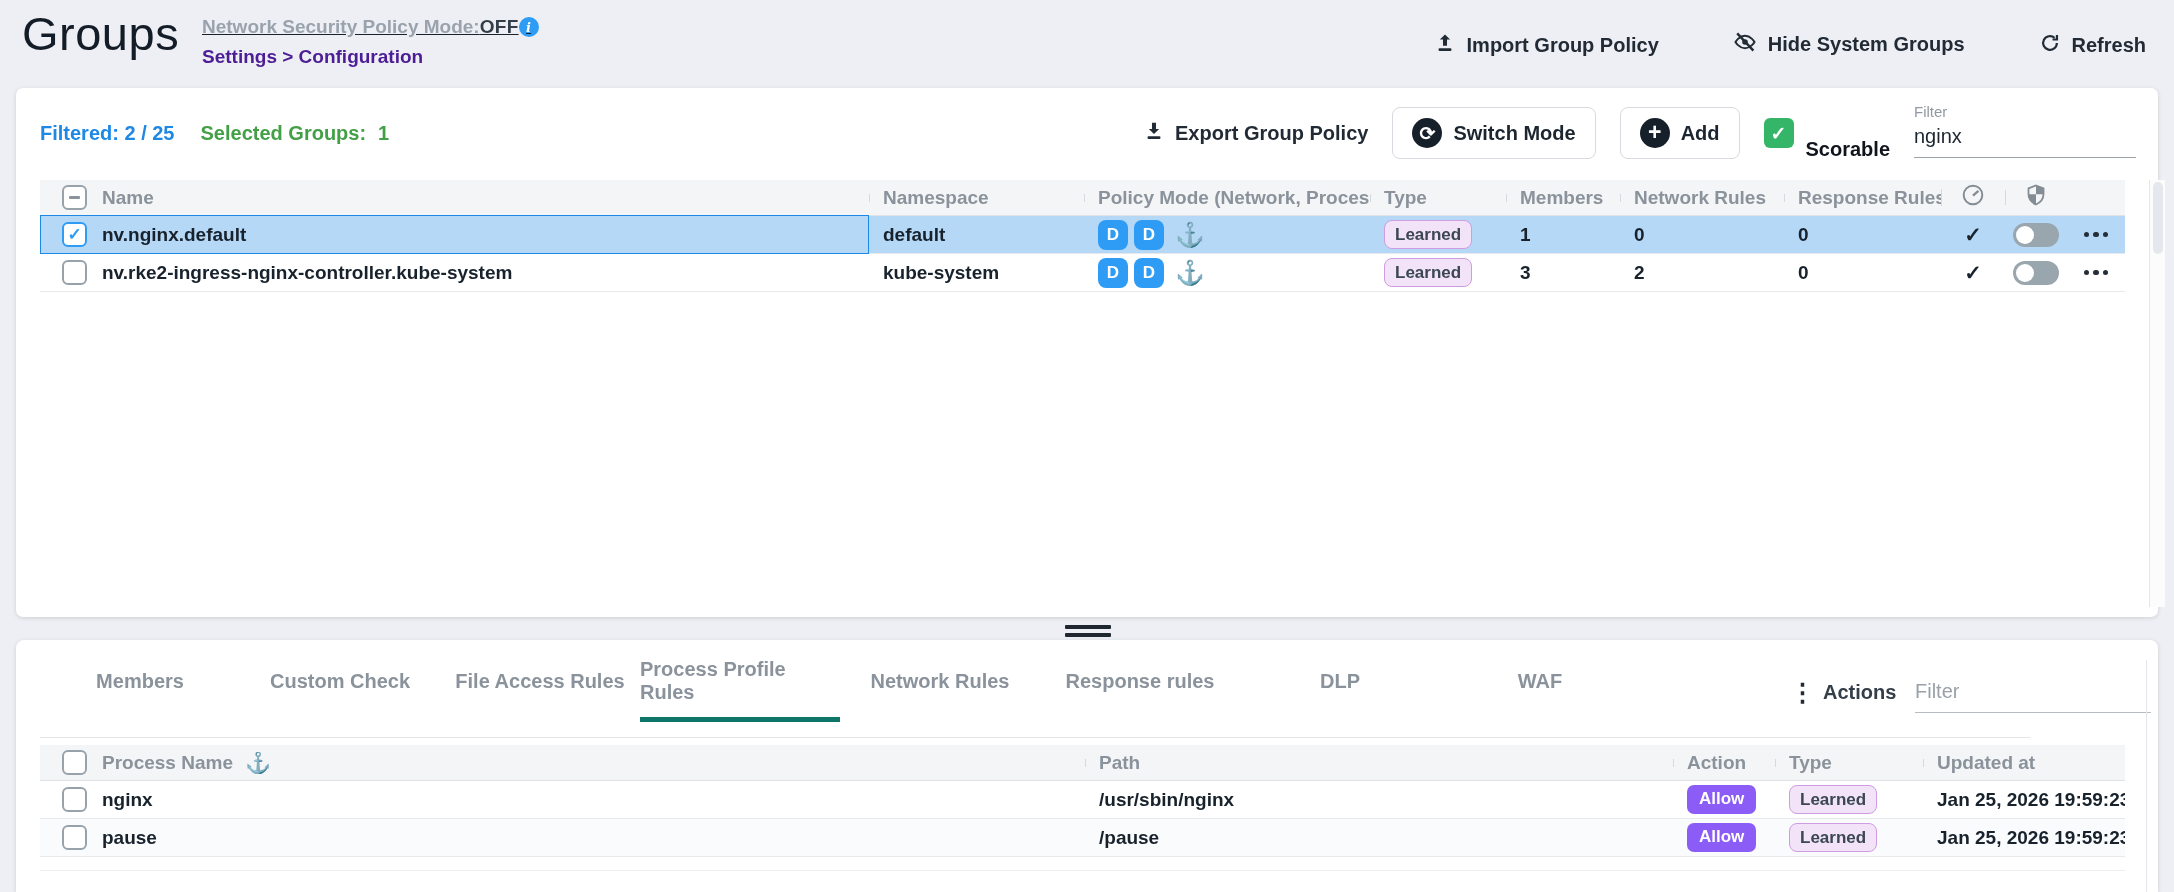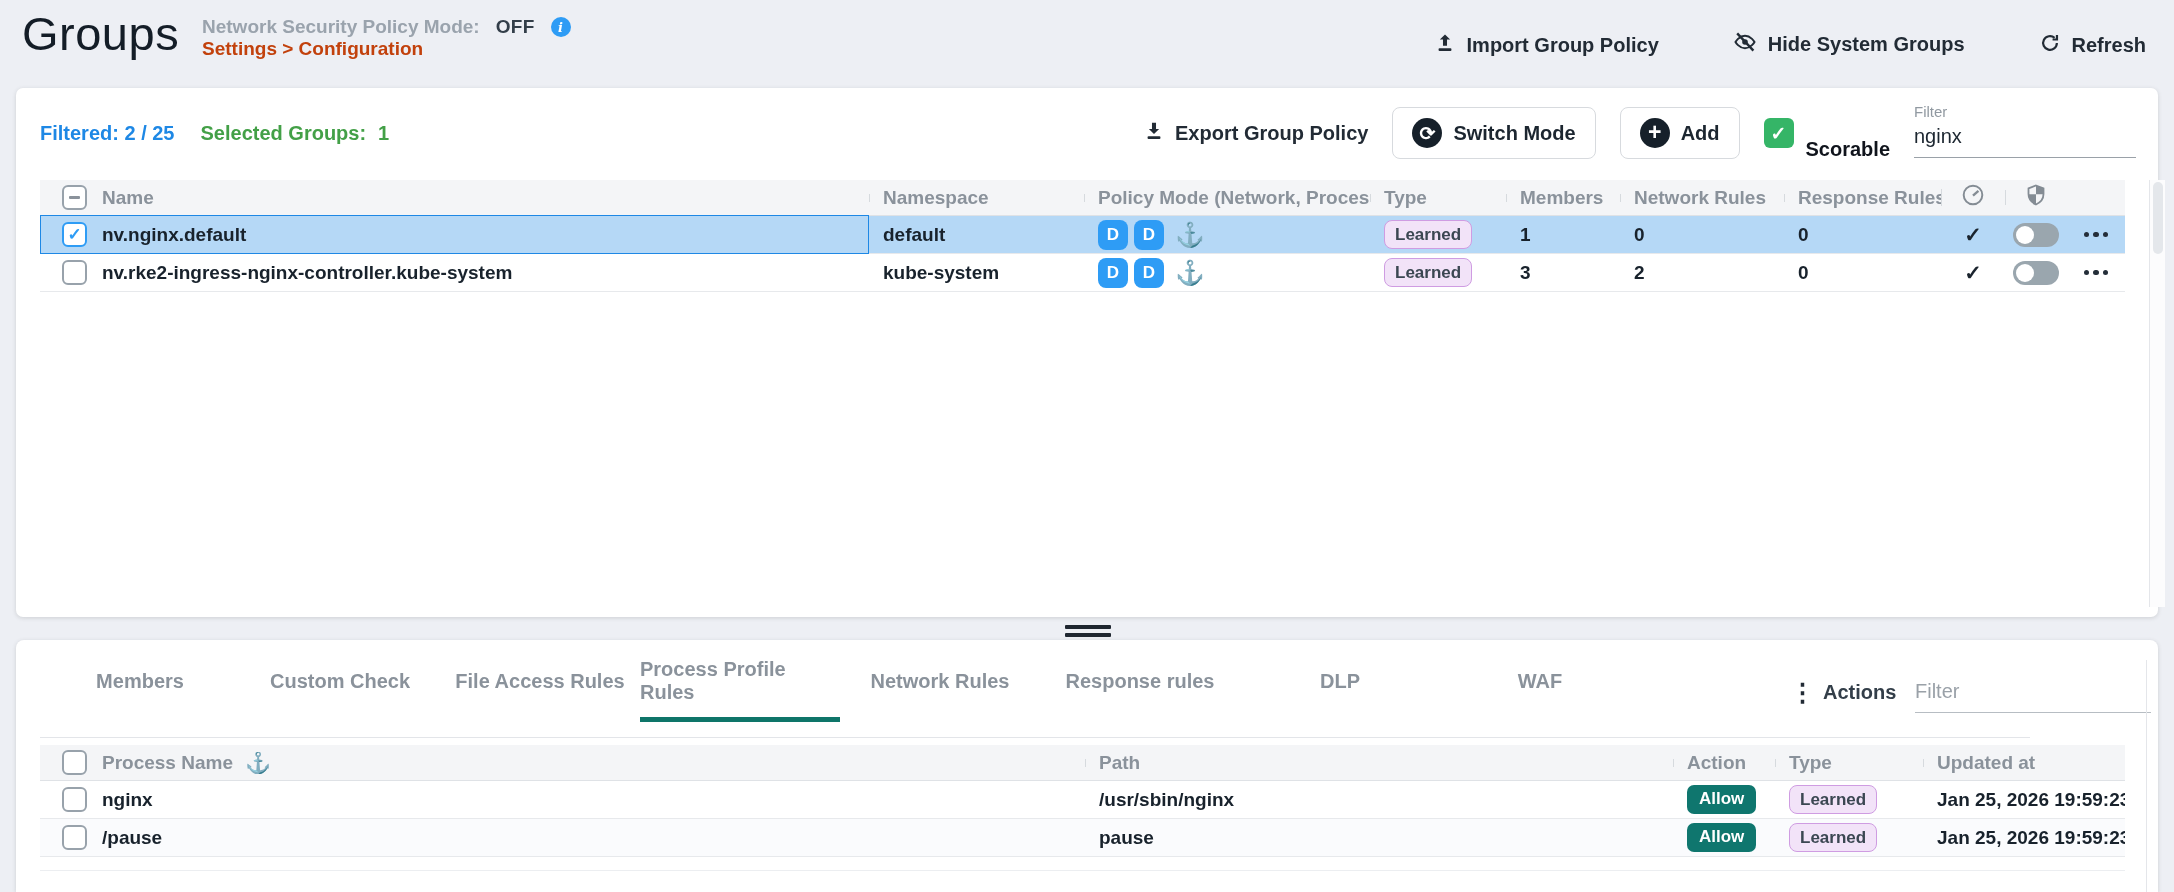--- a/index.html
+++ b/index.html
@@ -12,30 +12,30 @@
   }
   button { font-family:inherit; background:none; border:none; cursor:pointer; color:inherit; }
 
   
   .topbar { position:absolute; left:0; top:0; width:100%; height:88px; }
   .page-title {
     position:absolute; left:22px; top:6px;
     font-size:47px; font-weight:300; color:#141d27; letter-spacing:.5px;
   }
   .title-meta { position:absolute; left:202px; top:16px; }
-  .mode-line { display:flex; align-items:center; gap:16px; font-size:19px; }
+  .mode-line { display:flex; align-items:center; gap:0; font-size:19px;text-decoration:underline; }
   .mode-label { color:#9aa3ad; font-weight:600; }
   .mode-value { color:#333e49; font-weight:800; letter-spacing:.3px; }
   .info-icon {
     width:20px; height:20px; border-radius:50%; background:#2e9cf5; color:#fff;
     display:inline-flex; align-items:center; justify-content:center;
     font-family:"DejaVu Serif", serif; font-size:13px; font-weight:700; font-style:italic;
   }
   .breadcrumb {
-    display:inline-block; font-size:19px; font-weight:700; color:#c2410c;
+    display:inline-block; margin-top:8px; font-size:19px; font-weight:700; color:#4c1d95;
     text-decoration:none; cursor:pointer;
   }
   .topbar-actions {
     position:absolute; right:28px; top:30px;
     display:flex; align-items:flex-end; gap:74px;
   }
   .tb-btn { display:flex; align-items:center; gap:11px; font-size:20px; font-weight:600; color:#222b35; }
   .tb-btn svg { flex:0 0 auto; }
 
   
@@ -160,21 +160,21 @@
     display:grid;
     grid-template-columns:48px 997px 588px 102px 148px 202px;
     align-items:center; height:38px; border-bottom:1px solid #e7e9ec;
     font-size:19px; font-weight:600; color:#18222c;
   }
   .phead { height:36px; background:#f4f5f7; color:#8a929b; border-bottom:1px solid #dfe2e6; }
   .phead .sep::before { content:''; position:absolute; left:0; top:7px; bottom:7px; width:1px; background:#d6dade; }
   .prow.alt { background:#fafbfd; }
   .anchor-small { font-size:21px; color:#7d868e; margin-left:12px; line-height:1; }
   .badge-allow {
-    display:inline-block; padding:5px 12px; border-radius:7px; background:#0f766e; color:#fff;
+    display:inline-block; padding:5px 12px; border-radius:7px; background:#8b5cf6; color:#fff;
     font-size:17px; font-weight:700; line-height:1.1;
   }
   .pempty-line { position:absolute; left:24px; width:2085px; top:230px; height:1px; background:#eceef1; }
 </style>
 </head>
 <body>
 
 <header class="topbar">
   <h1 class="page-title">Groups</h1>
 
@@ -467,24 +467,24 @@
       <div class="cell">
           <span>Jan 25, 2026 19:59:23</span>
         </div>
     </div>
 
     <div class="prow alt">
       <div class="cell">
           <span class="cb"></span>
         </div>
       <div class="cell">
+          <span>pause</span>
+        </div>
+      <div class="cell">
           <span>/pause</span>
-        </div>
-      <div class="cell">
-          <span>pause</span>
         </div>
       <div class="cell">
           <span class="badge-allow">Allow</span>
         </div>
       <div class="cell">
           <span class="badge-learned">Learned</span>
         </div>
       <div class="cell">
           <span>Jan 25, 2026 19:59:23</span>
         </div>

